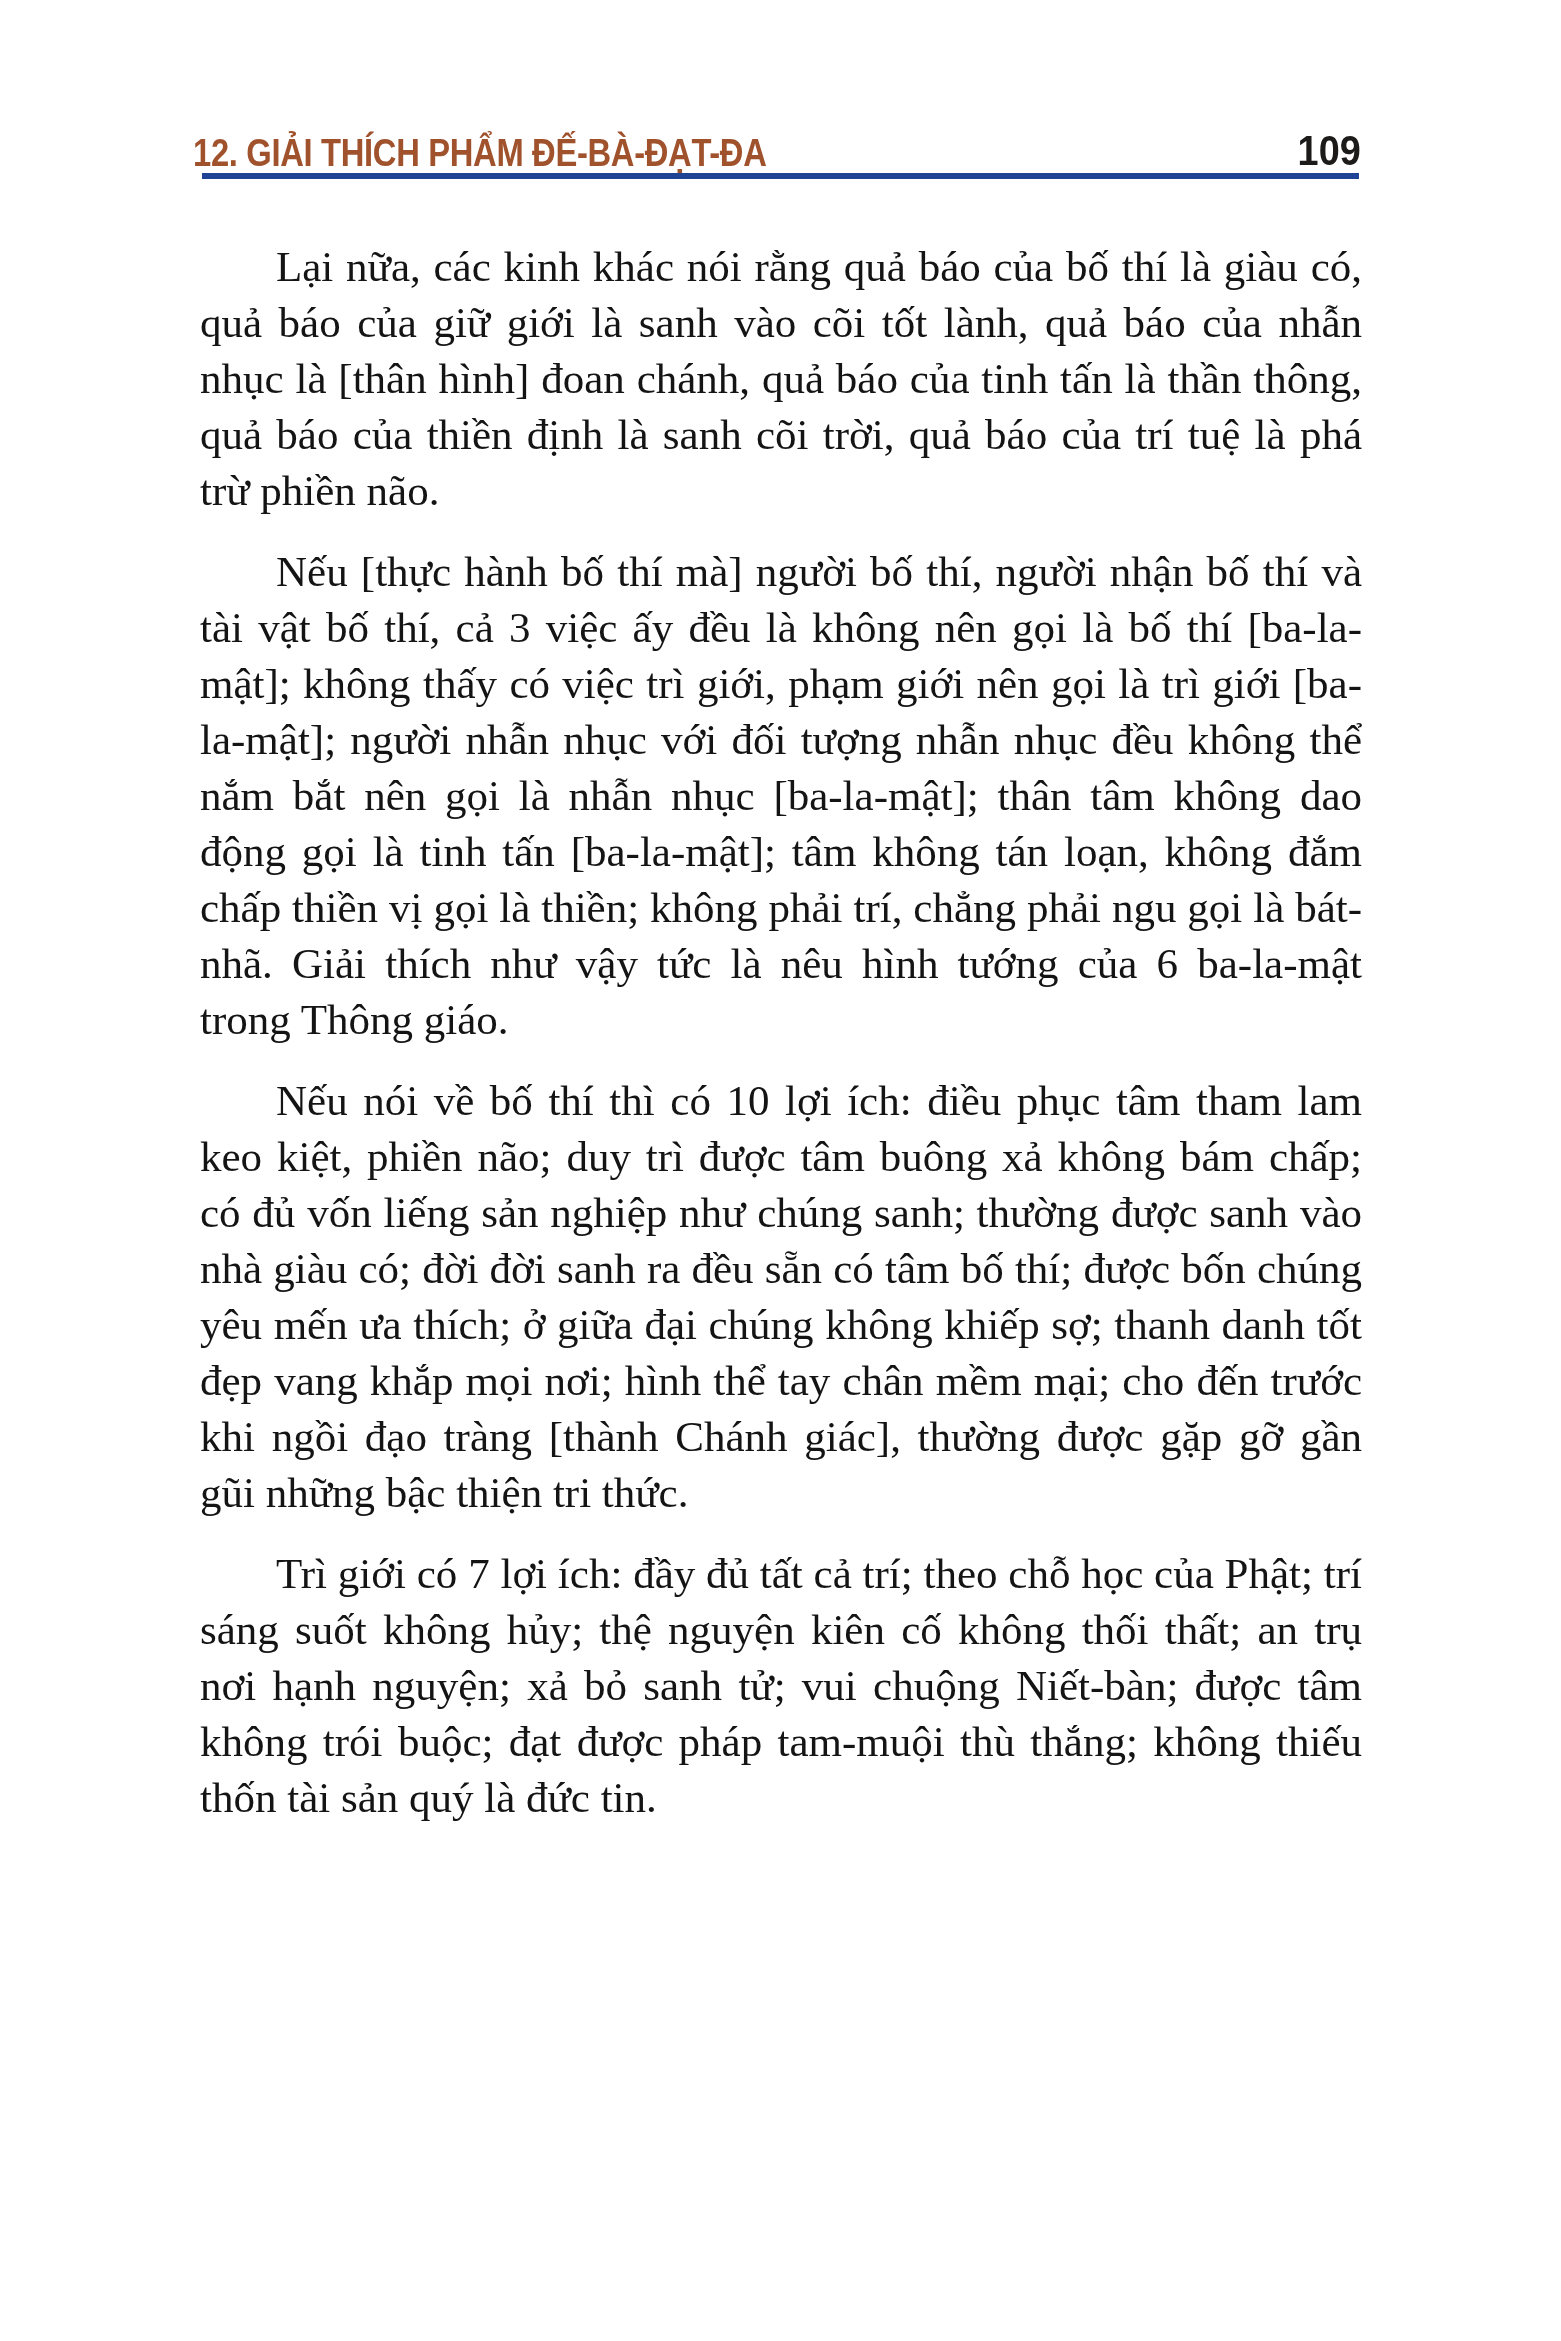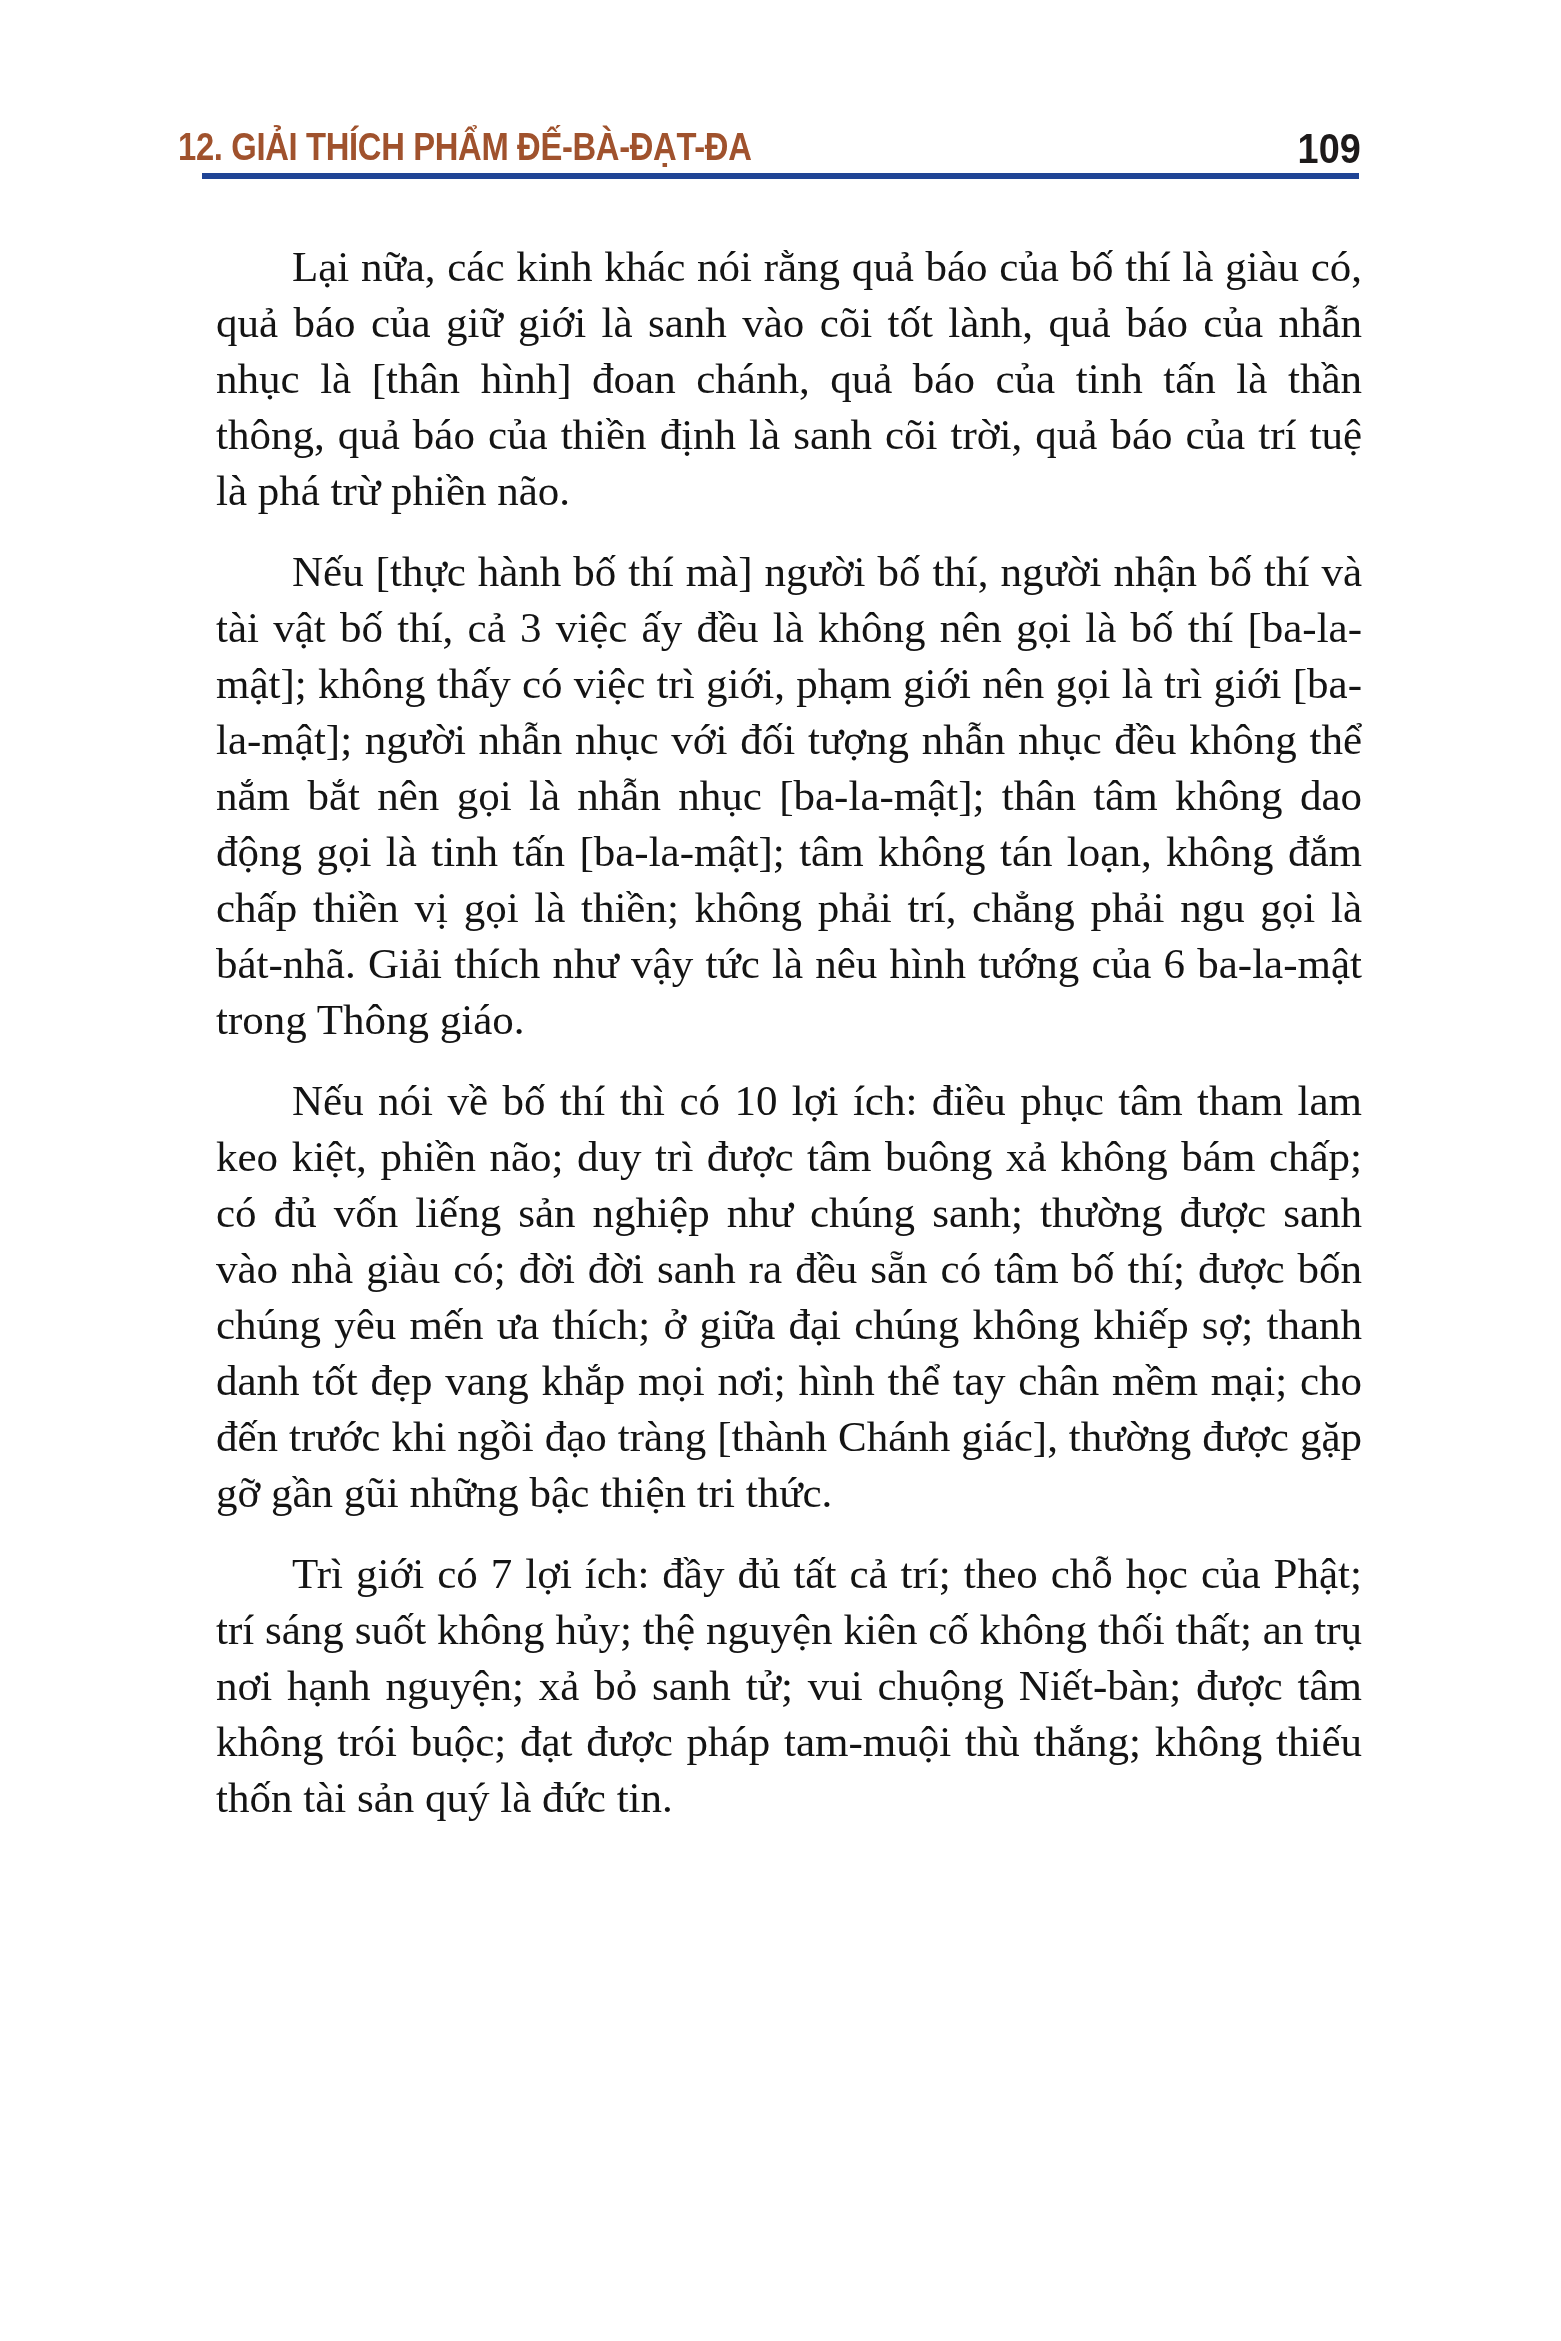--- a/index.html
+++ b/index.html
@@ -12,25 +12,26 @@
   .page {
     position: relative;
     width: 1561px;
     height: 2342px;
     background: #ffffff;
     overflow: hidden;
   }
   .header-row {
     position: absolute;
     top: 127px;
-    left: 178px;
+    left: 193px;
     right: 200px;
     height: 45px;
     display: flex;
     justify-content: space-between;
+    align-items: flex-end;
   }
   .running-title {
     font-family: "Liberation Sans", sans-serif;
     font-weight: 700;
     font-size: 39px;
     line-height: 1;
     color: #a0522d;
     letter-spacing: -0.4px;
     white-space: nowrap;
     transform: scaleX(0.84);
@@ -58,21 +59,21 @@
     top: 239px;
     left: 200px;
     width: 1162px;
     font-family: "Liberation Serif", serif;
     font-size: 43px;
     line-height: 56px;
     color: #141414;
     text-align: justify;
   }
   .body-text p {
-    margin: 0 0 25px 16px;
+    margin: 0 0 25px 0;
     text-indent: 76px;
   }
   .body-text p:last-child { margin-bottom: 0; }
 </style>
 </head>
 <body>
 
 <div class="page">
 
   <div class="header-row">

